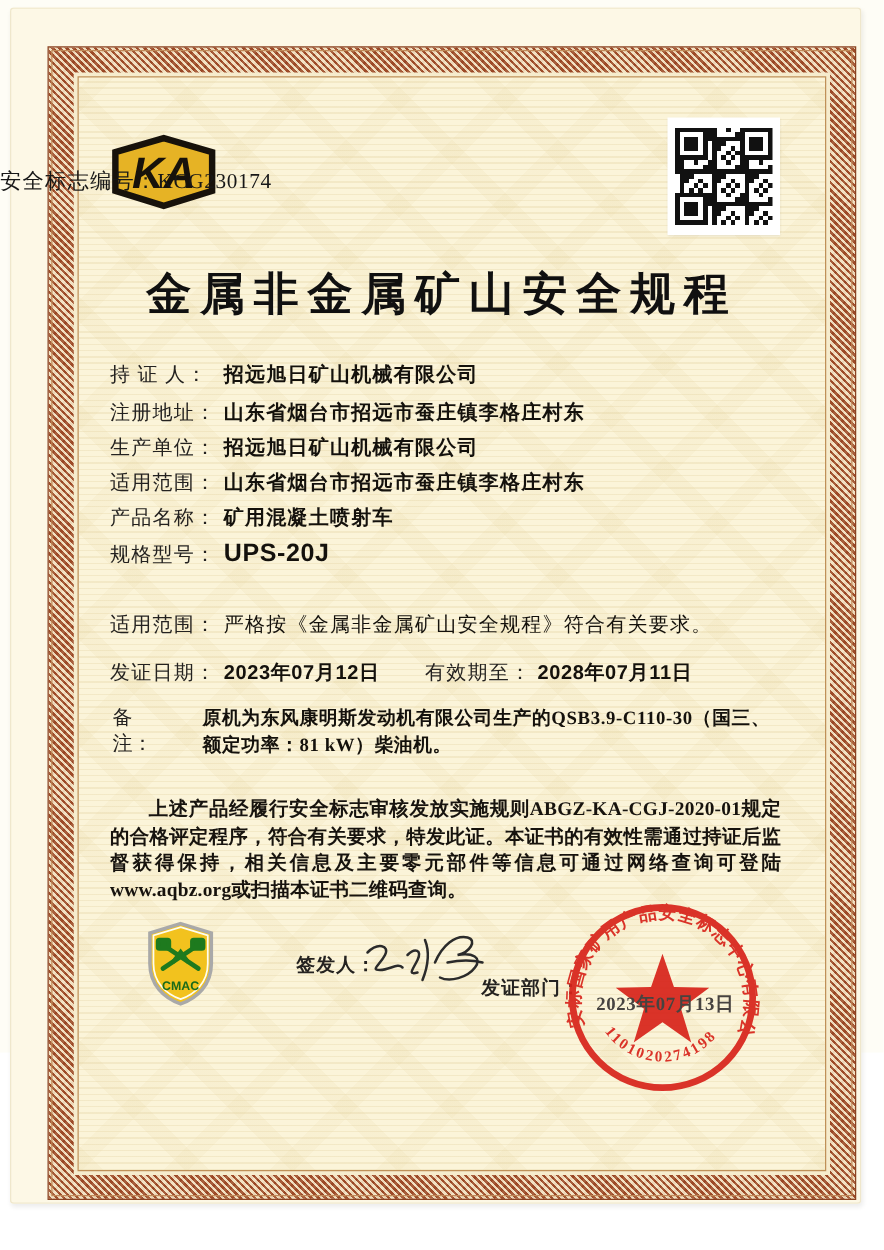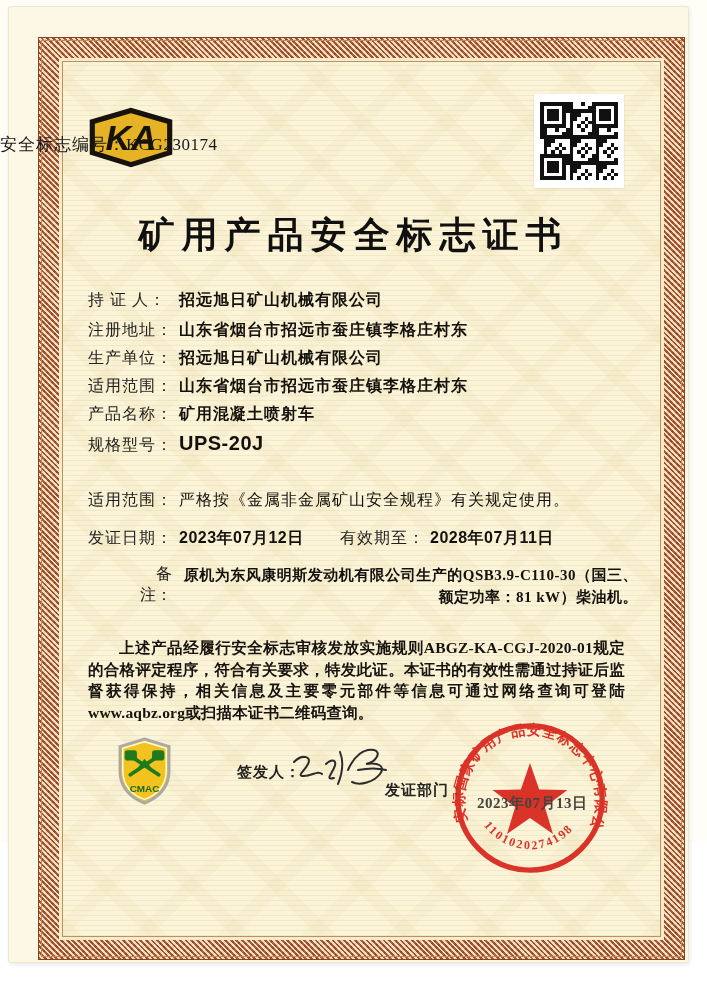--- a/index.html
+++ b/index.html
@@ -48,21 +48,21 @@
 
   
   .row { left:88px; width:560px; font-size:16px; white-space:nowrap; }
   .row .lab { display:inline-block; width:87px; color:#242220; letter-spacing:1px; }
   .row.wide .lab { width:182px; }
   .val  { color:#14110c; font-weight:700; letter-spacing:.5px; }
   .kai  { font-weight:600; font-style:normal; letter-spacing:1px; }
   .mono { font-family:"Liberation Sans", sans-serif; font-weight:700; font-size:20px; }
   .dates .lab2 { position:absolute; left:252px; letter-spacing:1px; color:#242220; }
   .dates .val2 { position:absolute; left:342px; }
-  .remark-row { left:100px; width:545px; white-space:normal; font-size:15px;text-align:right; }
+  .remark-row { left:90px; width:545px; white-space:normal; font-size:15px; }
   .remark-row .lab { position:absolute; left:0; top:0; width:72px; font-size:16px;
                      color:#242220; letter-spacing:0; }
   .remark-row .val { position:absolute; left:72px; top:0; width:466px;
                      line-height:22px; font-weight:700; }
 
   
   .statement { left:88px; top:637px; width:537px; font-size:15.5px; line-height:21.5px;
                font-weight:700; color:#17130e; text-align:justify; text-indent:2em;
                letter-spacing:.2px;font-family:Liberation Serif, serif; }
 
@@ -254,21 +254,21 @@
           <rect x="8" y="20" width="1" height="1"></rect>
           <rect x="10" y="20" width="1" height="1"></rect>
           <rect x="12" y="20" width="1" height="1"></rect>
           <rect x="15" y="20" width="1" height="1"></rect>
           <rect x="17" y="20" width="1" height="1"></rect>
           <rect x="19" y="20" width="1" height="1"></rect>
         </g>
     </svg>
   </div>
 
-  <div class="abs title ink">矿用产品安全标志证书</div>
+  <div class="abs title ink">金属非金属矿山安全规程</div>
 
   <div class="abs row" style="top:290px">
     <span class="lab">持 证 人：</span>
     <span class="val kai">招远旭日矿山机械有限公司</span>
   </div>
   <div class="abs row" style="top:320px">
     <span class="lab">注册地址：</span>
     <span class="val kai">山东省烟台市招远市蚕庄镇李格庄村东</span>
   </div>
   <div class="abs row" style="top:348px">
@@ -282,21 +282,21 @@
   <div class="abs row" style="top:404px">
     <span class="lab">产品名称：</span>
     <span class="val kai">矿用混凝土喷射车</span>
   </div>
   <div class="abs row" style="top:432px">
     <span class="lab">规格型号：</span>
     <span class="val mono">UPS-20J</span>
   </div>
   <div class="abs row" style="top:490px">
     <span class="lab">适用范围：</span>
-    <span class="val kai" style="font-weight:500">严格按《金属非金属矿山安全规程》有关规定使用。</span>
+    <span class="val kai" style="font-weight:500">严格按《金属非金属矿山安全规程》符合有关要求。</span>
   </div>
 
   <div class="abs row dates" style="top:528px">
     <span class="lab">发证日期：</span>
     <span class="val mono" style="font-size:16px">2023年07月12日</span>
     <span class="lab2">有效期至：</span>
     <span class="val2 val mono" style="font-size:16px">2028年07月11日</span>
   </div>
 
   <div class="abs remark-row" style="top:564px; height:46px;">

